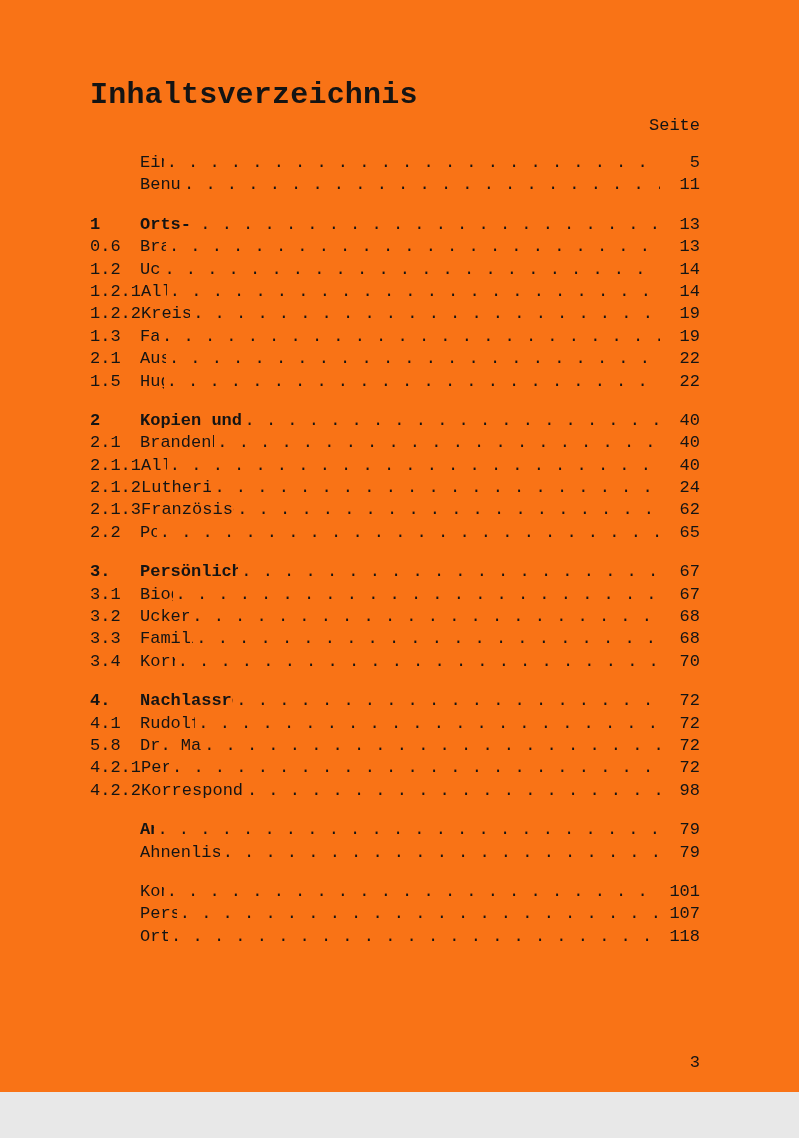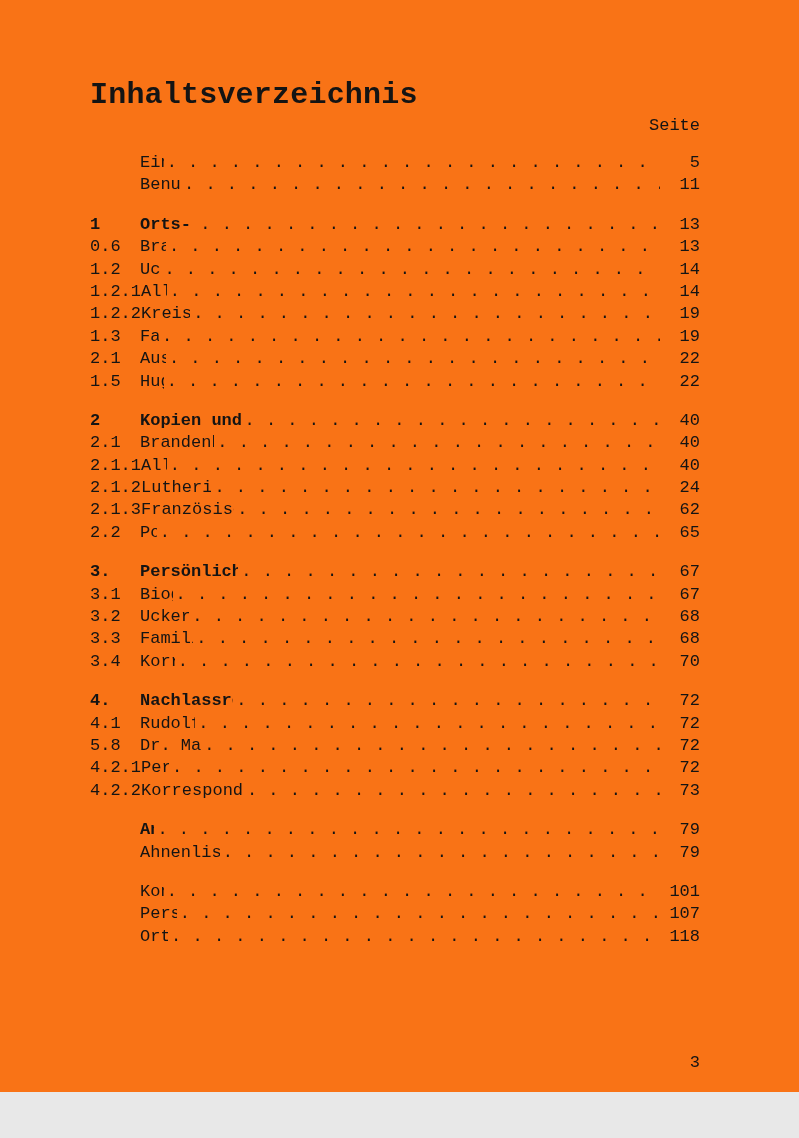--- a/index.html
+++ b/index.html
@@ -235,21 +235,21 @@
           <div class="toc-row">
     <span class="toc-num">4.2.1</span>
     <span class="toc-label">Persönliches</span>
     <span class="dots"></span>
     <span class="page-num">72</span>
   </div>
           <div class="toc-row">
     <span class="toc-num">4.2.2</span>
     <span class="toc-label">Korrespondenzen und genealogische Forschungsaufträge</span>
     <span class="dots"></span>
-    <span class="page-num">73</span>
+    <span class="page-num">98</span>
   </div>
         </div>
         <div class="toc-group">
           <div class="toc-row bold">
     <span class="toc-num"></span>
     <span class="toc-label">Anhang</span>
     <span class="dots"></span>
     <span class="page-num">79</span>
   </div>
           <div class="toc-row">

